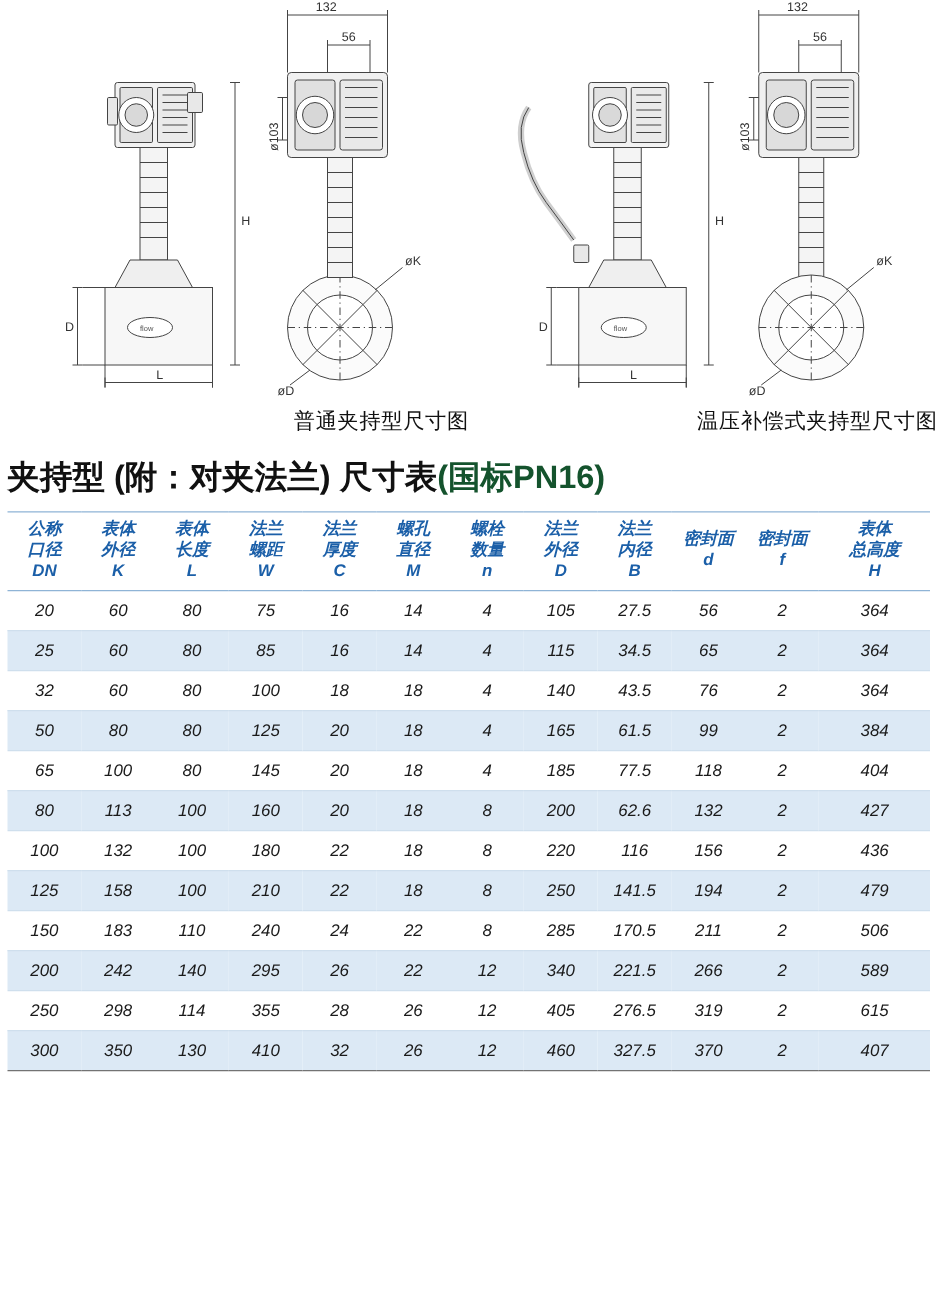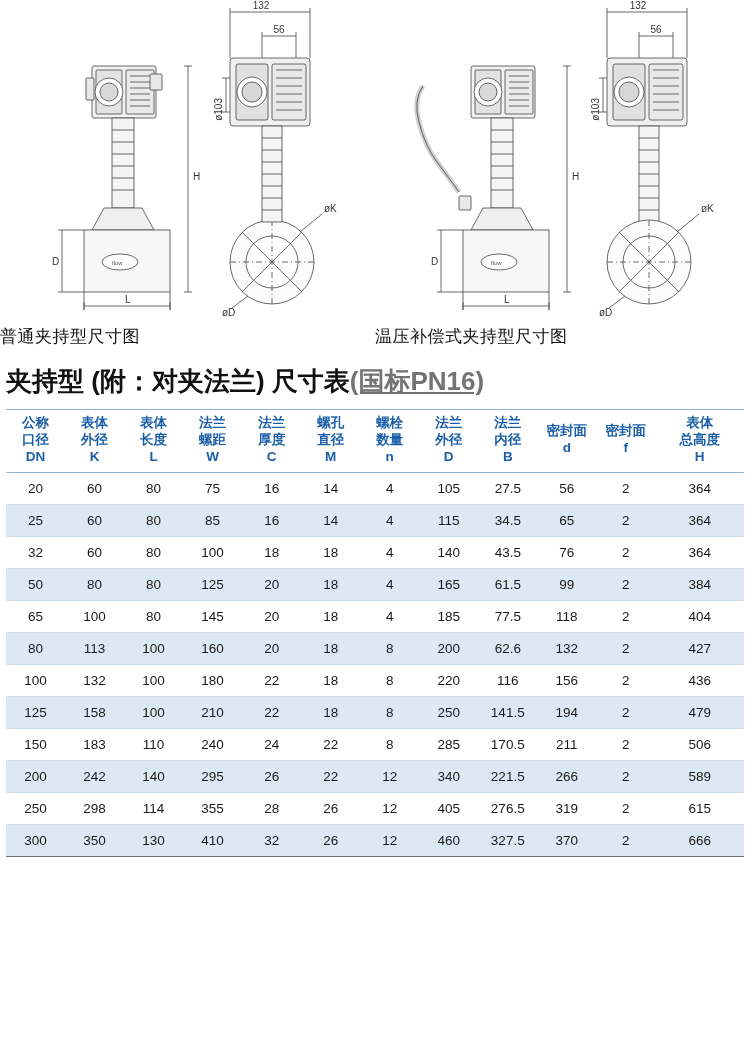--- a/index.html
+++ b/index.html
@@ -33,21 +33,21 @@
     height: 360px;
   }
   .drawing.left  { left: 0; }
   .drawing.right { left: 375px; }
 
   .caption {
     position: absolute;
     bottom: 12px;
     left: 0;
     width: 100%;
-    text-align: left;
+    text-align: right;
     font-size: 17px;
     color: #111;
     letter-spacing: 0.5px;
   }
 
   svg.dwg {
     position: absolute;
     top: 0;
     left: 0;
   }
@@ -55,30 +55,30 @@
   
   .table-title {
     margin: 4px 0 10px 6px;
     font-size: 26px;
     font-weight: bold;
     color: #111;
     letter-spacing: 0px;
     white-space: nowrap;
   }
   .table-title .accent {
-    color: #737373;
-    text-decoration: underline;
+    color: #14532d;
   }
 
   
   table.spec {
     width: 738px;
     margin: 0 6px;
     border-collapse: collapse;
     font-size: 13px;
+    font-style: italic;
   }
   table.spec thead th {
     color: #1b5fa8;
     font-weight: bold;
     font-size: 13.5px;
     line-height: 1.25;
     padding: 5px 0 6px 0;
     border-top: 1px solid #8fb4d6;
     border-bottom: 1px solid #8fb4d6;
     vertical-align: middle;
@@ -496,18 +496,18 @@
           <td>350</td>
           <td>130</td>
           <td>410</td>
           <td>32</td>
           <td>26</td>
           <td>12</td>
           <td>460</td>
           <td>327.5</td>
           <td>370</td>
           <td>2</td>
-          <td>666</td>
+          <td>407</td>
         </tr>
     </tbody>
   </table>
 
 </div>
 
 </body></html>

